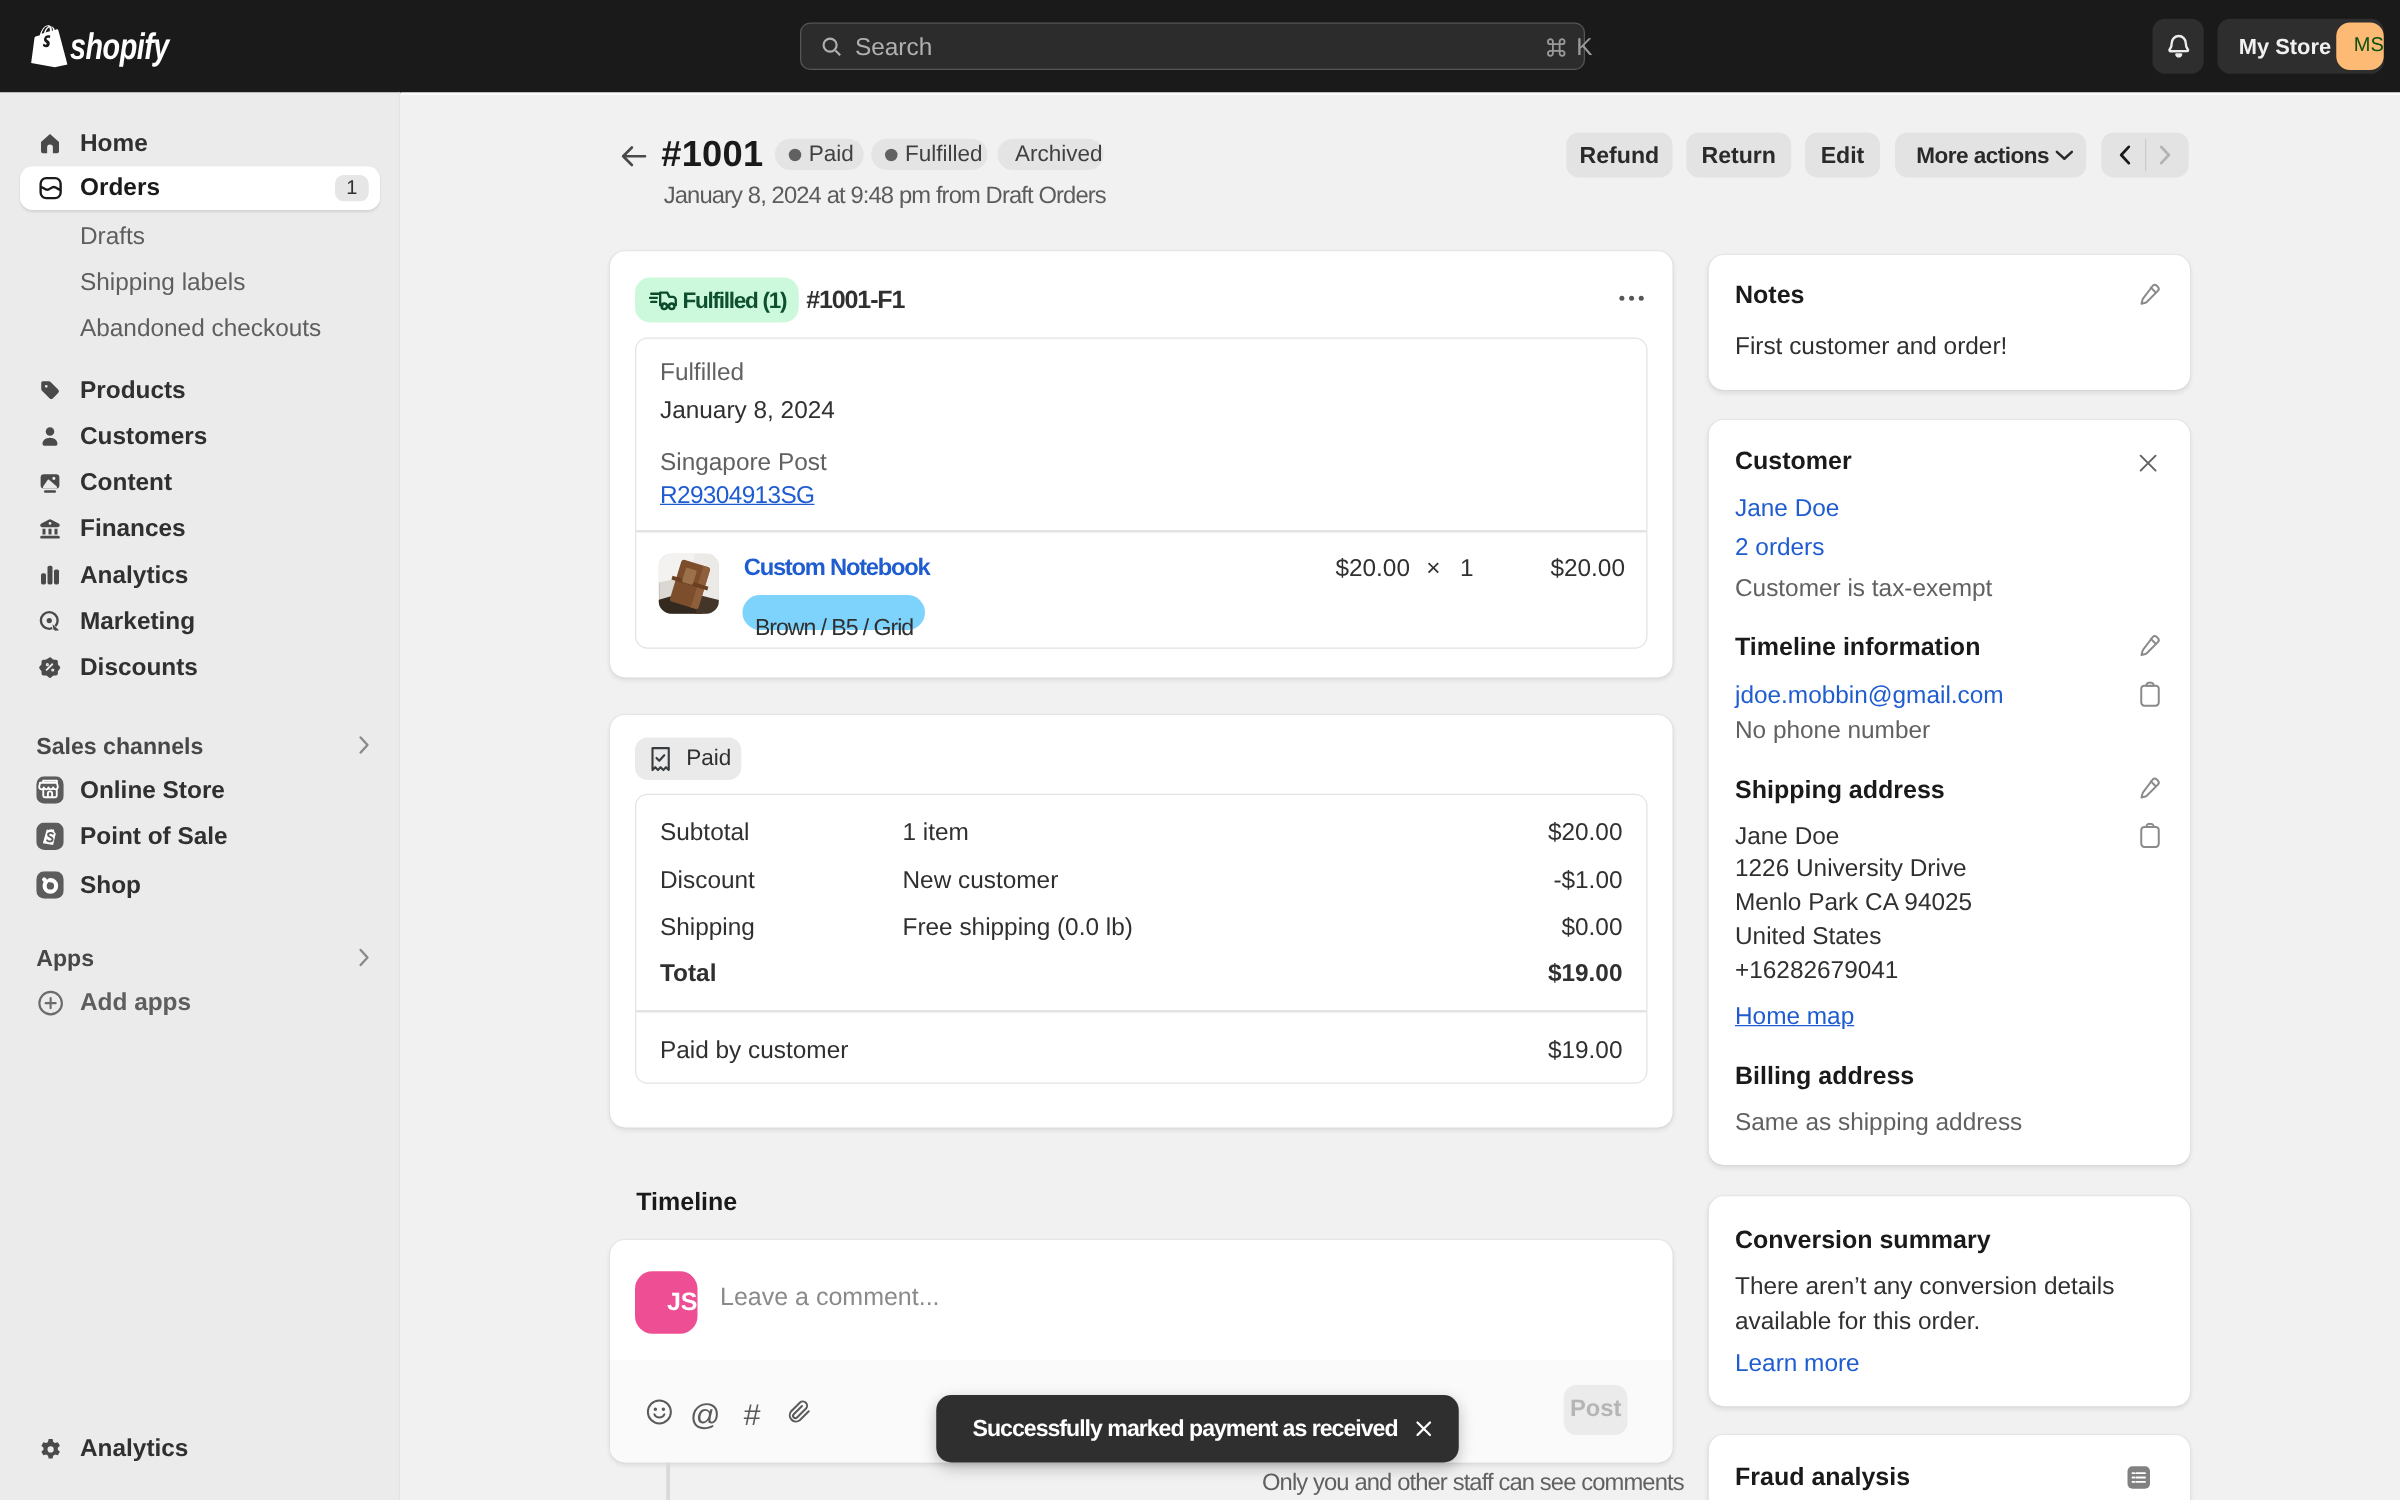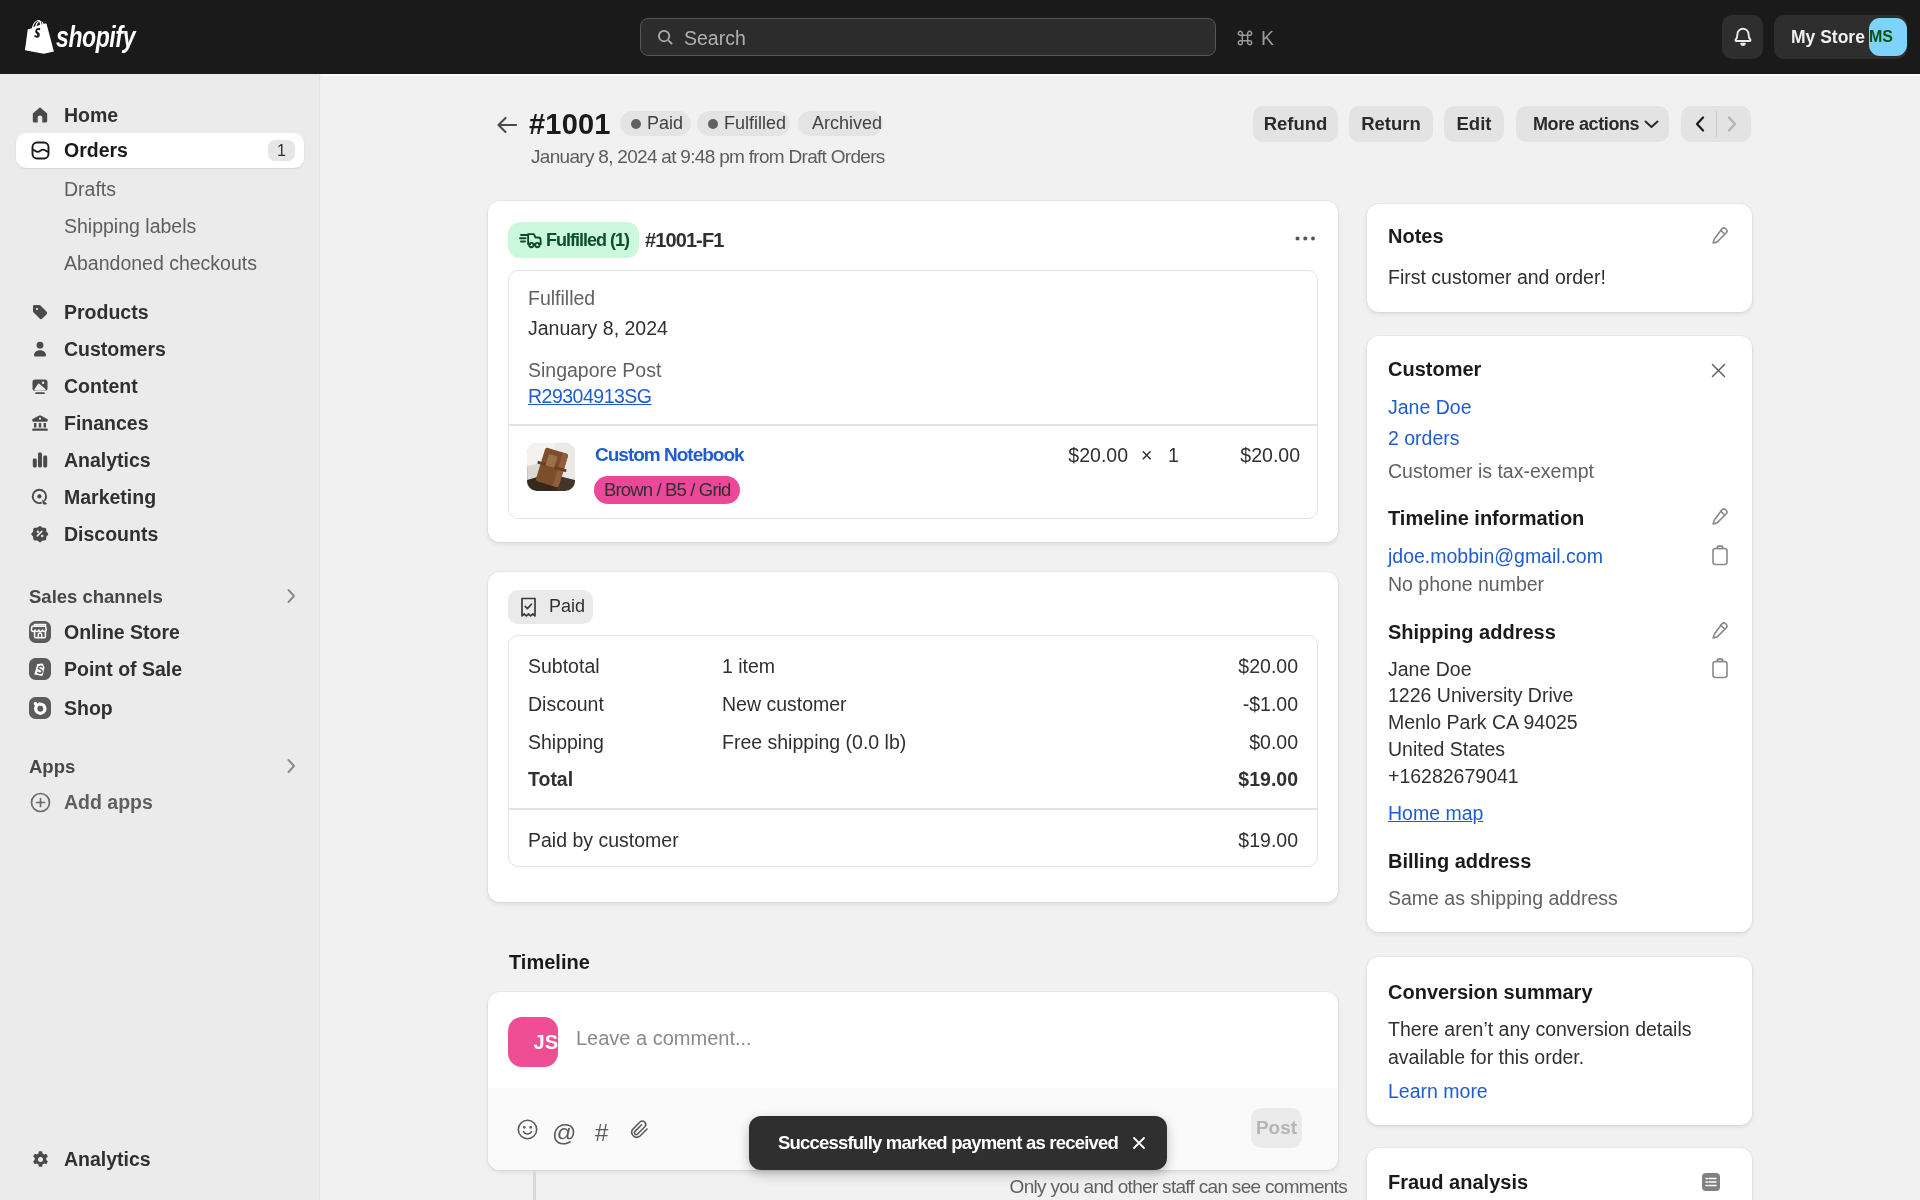--- a/index.html
+++ b/index.html
@@ -7,29 +7,29 @@
     font-family:"Liberation Sans", sans-serif; color:#303030; -webkit-font-smoothing:antialiased; }
   .abs { position:absolute; }
   .card { position:absolute; background:#fff; border-radius:12px;
     box-shadow:0 2px 4px rgba(26,26,26,.10), 0 0 0 1px rgba(0,0,0,.028); }
   .ibox { position:absolute; border:1.5px solid #e3e3e3; border-radius:10px; }
   .link { color:#1f5cd0; text-decoration:none; }
   svg { display:block; }
 
   
   #topbar { position:absolute; left:0; top:0; width:1920px; height:74px; background:#1a1a1a; }
-  #search { position:absolute; left:640px; top:18px; width:576px; height:38px;
+  #search { position:absolute; left:640px; top:18px; width:628px; height:38px;
     background:#2c2c2c; border:1px solid #565656; border-radius:8px; }
   #bellbtn { position:absolute; left:1722px; top:15px; width:41px; height:44px;
     background:#2e2e2e; border-radius:10px; }
   #storebtn { position:absolute; left:1774px; top:15px; width:133px; height:44px;
     background:#2e2e2e; border-radius:10px; }
   #msavatar { position:absolute; left:1869px; top:18px; width:38px; height:38px;
-    background:#7dd3fc; border-radius:11px; text-align:left;
-    font-size:16px; font-weight:bold; color:#0a520f; line-height:38px; }
+    background:#fdba74; border-radius:11px; text-align:right;
+    font-size:16px; font-weight:normal; color:#0a520f; line-height:38px; }
 
   
   #sidebar { position:absolute; left:0; top:74px; width:320px; height:1126px;
     background:#ebebeb; border-right:1px solid #e3e3e3; }
   .nav-item { position:absolute; left:16px; width:288px; height:35px;
     font-size:19.5px; font-weight:bold; color:#303030; }
   .nav-item .txt { position:absolute; left:48px; top:5.5px; }
   .nav-item .ic { position:absolute; left:15px; top:8px; }
   .nav-sub { position:absolute; left:64px; width:240px; height:34px;
     font-size:19.5px; color:#5e5e5e; line-height:34px; }
@@ -289,21 +289,21 @@
 <div class="abs" style="left:527px;top:443px;width:48px;height:48px;border-radius:10px;overflow:hidden;box-shadow:0 0 0 1px rgba(0,0,0,.09) inset;background:#dbd7d3">
   <div class="abs" style="left:-4px;top:-6px;width:34px;height:26px;background:#f3f2f0;transform:rotate(-12deg)"></div>
   <div class="abs" style="left:26px;top:-2px;width:28px;height:38px;background:#eceae7;transform:rotate(9deg)"></div>
   <div class="abs" style="left:-10px;top:34px;width:44px;height:26px;background:#33291f;transform:rotate(-16deg)"></div>
   <div class="abs" style="left:30px;top:36px;width:26px;height:20px;background:#433528;transform:rotate(14deg)"></div>
   <div class="abs" style="left:13px;top:7px;width:24px;height:35px;background:#7d4e2c;transform:rotate(17deg);border-radius:2.5px;box-shadow:inset -6px 0 0 #8f5e3a"></div>
   <div class="abs" style="left:10px;top:22px;width:30px;height:2.5px;background:#6a3f22;transform:rotate(17deg)"></div>
   <div class="abs" style="left:20px;top:12px;width:9px;height:12px;background:#9c7049;transform:rotate(17deg);border-radius:1px"></div>
 </div>
 <div class="abs" style="left:595px;top:444px;font-size:19px;font-weight:bold;letter-spacing:-1px"><a class="link">Custom Notebook</a></div>
-<div class="abs" style="left:594px;top:476px;height:28px;background:#ec4899;border-radius:14px;font-size:18.5px;color:#303030;line-height:28px;padding:0 10px;letter-spacing:-0.85px">Brown / B5 / Grid</div>
+<div class="abs" style="left:594px;top:476px;height:28px;background:#7dd3fc;border-radius:14px;font-size:18.5px;color:#303030;line-height:28px;padding:12px 10px;letter-spacing:-0.85px">Brown / B5 / Grid</div>
 <div class="abs" style="left:1028px;top:444px;width:100px;text-align:right;font-size:19.5px;color:#303030">$20.00</div>
 <div class="abs" style="left:1141px;top:444px;font-size:19.5px;color:#303030">×</div>
 <div class="abs" style="left:1168px;top:444px;font-size:19.5px;color:#303030">1</div>
 <div class="abs" style="left:1200px;top:444px;width:100px;text-align:right;font-size:19.5px;color:#303030">$20.00</div>
 
 <div class="card" style="left:488px;top:572px;width:850px;height:330px"></div>
 <div class="abs" style="left:508px;top:590px;width:85px;height:34px;background:#eaeaea;border-radius:10px">
   <svg class="abs" style="left:11px;top:7px" width="19" height="21" viewBox="0 0 19 21" fill="none" stroke="#3a3d40" stroke-width="1.7" stroke-linecap="round" stroke-linejoin="round">
     <path d="M3 1.5 h13 v17.5 l-2.2 -2.2 -2.15 2.2 -2.15 -2.2 -2.15 2.2 -2.15 -2.2 -2.2 2.2 Z"></path>
     <path d="M6.2 9.4 l2.2 2.2 4 -4.4"></path>

